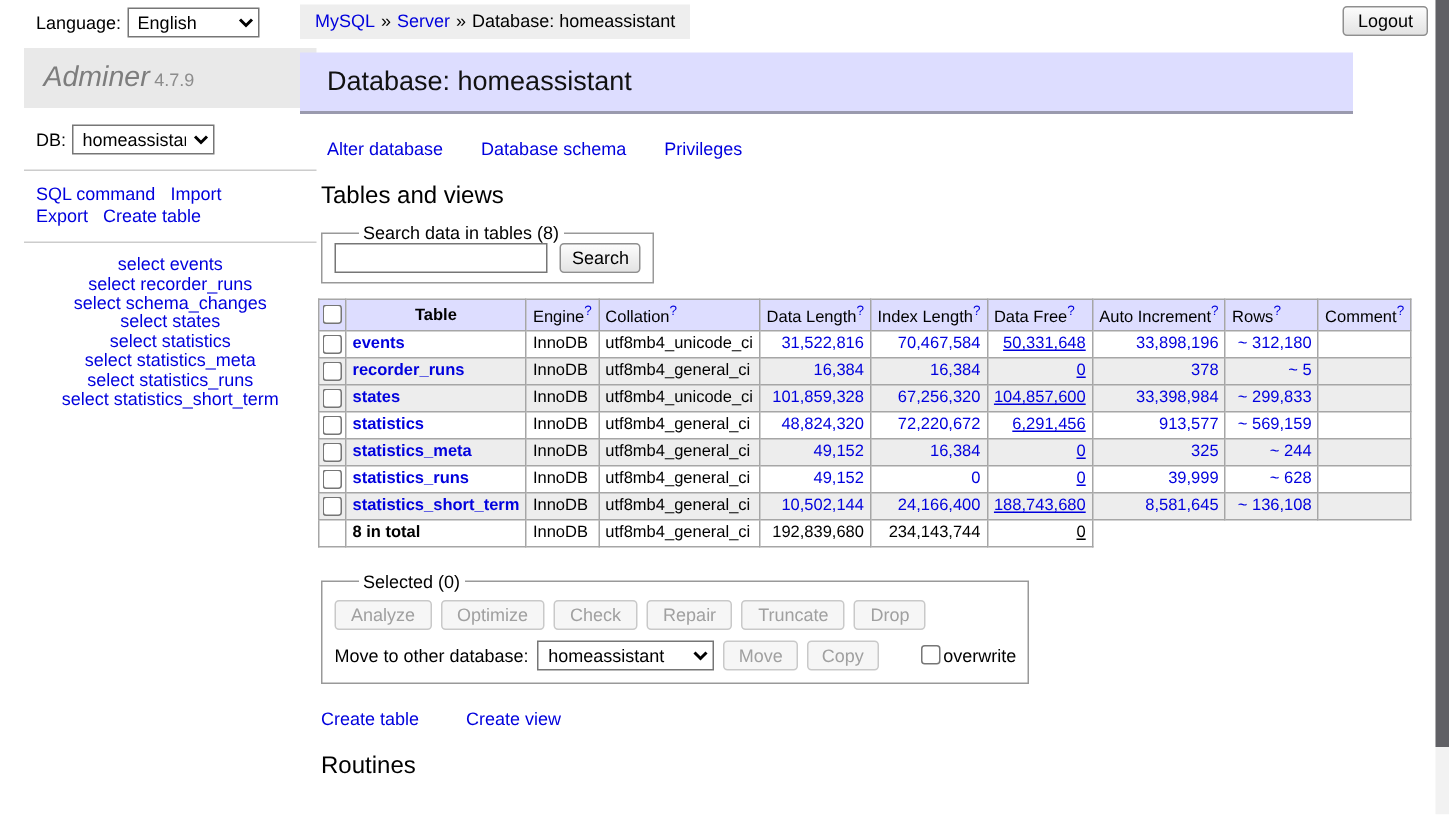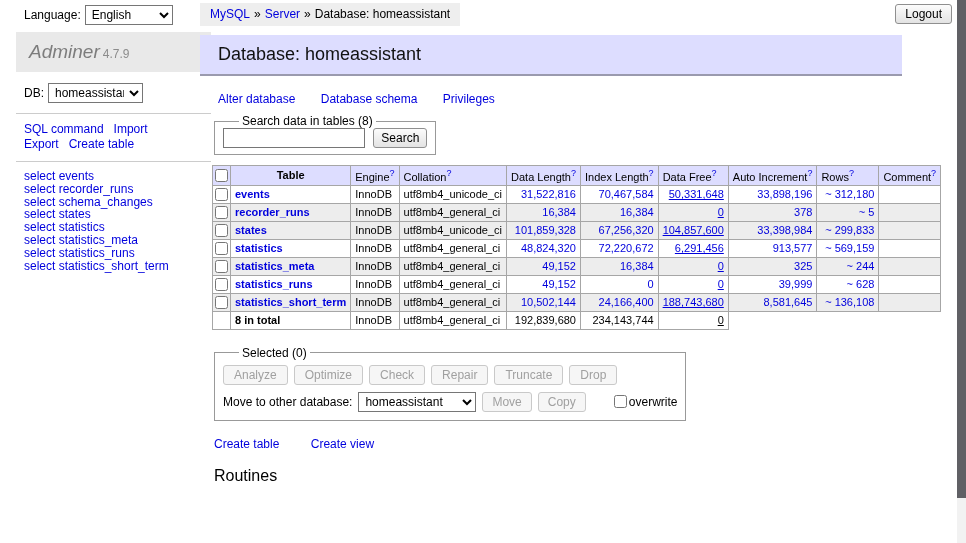--- a/index.html
+++ b/index.html
@@ -28,21 +28,21 @@
   .lang-row select { width:88px; margin-left:4px; }
   .logo-band { background:#e9e9e9; padding:9px 13px; margin-top:3px; }
   .logo-adminer { font-style:italic; font-size:19px; color:#7d7d7d; }
   .logo-version { font-size:12px; color:#8c8c8c; margin-left:3px; }
   .db-row { padding:11px 8px 10px; }
   .db-row select { width:95px; margin-left:4px; }
   .actions { padding:8px 8px 9px; width:160px; }
   .actions p { margin:0; line-height:15px; }
   .actions a { margin-right:10px; }
   .table-links { padding:8px 8px; }
-  .table-links a { display:block; line-height:12.8px; white-space:nowrap; }
+  .table-links a { display:block; line-height:12.8px; white-space:nowrap;text-align:center; }
 
   
   main { position:absolute; left:200px; top:0; width:766px; }
   .top-row { display:flex; justify-content:space-between; align-items:flex-start; padding-top:3px;gap:43px; }
   .breadcrumb { background:#eeeeee; padding:4px 10px 5px; }
   .breadcrumb .sep { color:#000; margin:0 4px; }
   .logout-btn { margin:1px 14px 0 0; }
   h2.title-bar {
     margin:9px 64px 0 0; background:#ddddff; border-bottom:2px solid #9a9aae;
     font-size:18px; font-weight:normal; padding:9px 0 9px 18px; color:#111;
@@ -136,20 +136,21 @@
   </div>
 
   <h2 class="title-bar">Database: homeassistant</h2>
 
   <div class="page-links">
     <a>Alter database</a>
     <a>Database schema</a>
     <a>Privileges</a>
   </div>
 
+  <h3>Tables and views</h3>
 
   <fieldset class="search-fieldset">
     <legend>Search data in tables (8)</legend>
     <input type="text" value="" style="">
     <button>Search</button>
   </fieldset>
 
   <table>
     <thead>
       <tr>

